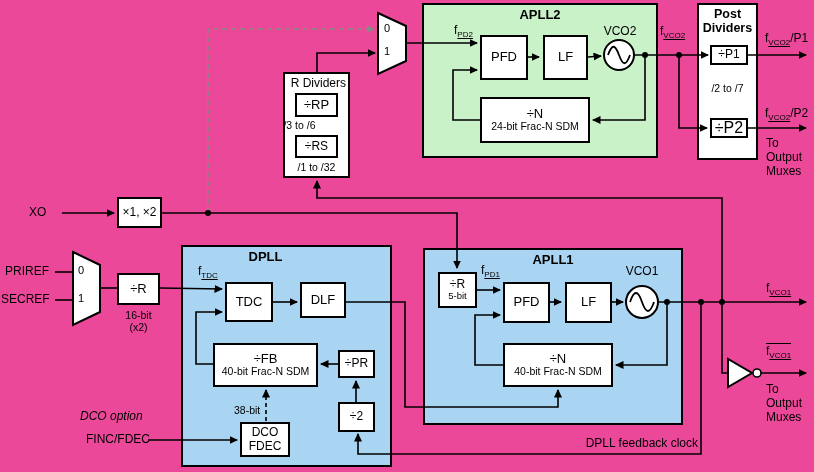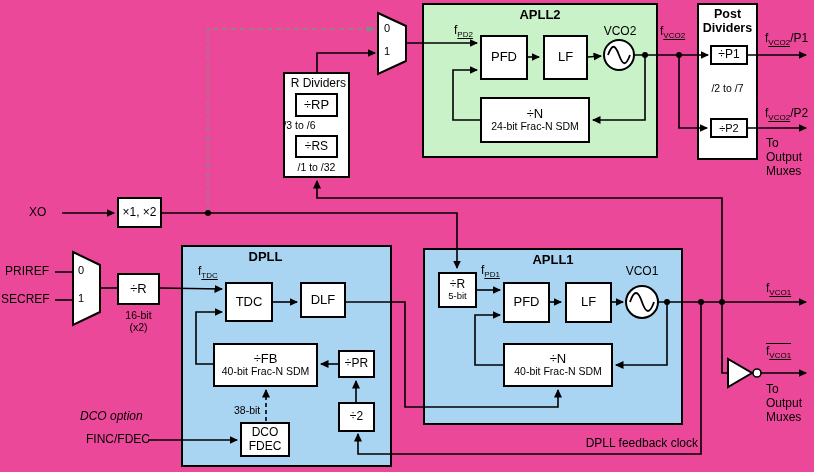--- a/index.html
+++ b/index.html
@@ -134,21 +134,21 @@
       <span>LF</span>
     </div>
   <div class="wbox col" style="left:480px;top:97px;width:110px;height:46px">
     <div>÷N</div>
     <div class="l2">24-bit Frac-N SDM</div>
   </div>
 
   <div class="wbox" style="left:710px;top:45px;width:38px;height:20px;font-size:12px">
       <span>÷P1</span>
     </div>
-  <div class="wbox" style="left:710px;top:118px;width:38px;height:20px;font-size:11px">
+  <div class="wbox" style="left:710px;top:118px;width:38px;height:20px;font-size:16px">
       <span>÷P2</span>
     </div>
 
   <div class="wbox" style="left:117px;top:273px;width:43px;height:32px">
       <span>÷R</span>
     </div>
   <div class="wbox" style="left:225px;top:282px;width:48px;height:40px">
       <span>TDC</span>
     </div>
   <div class="wbox" style="left:300px;top:282px;width:46px;height:36px">

